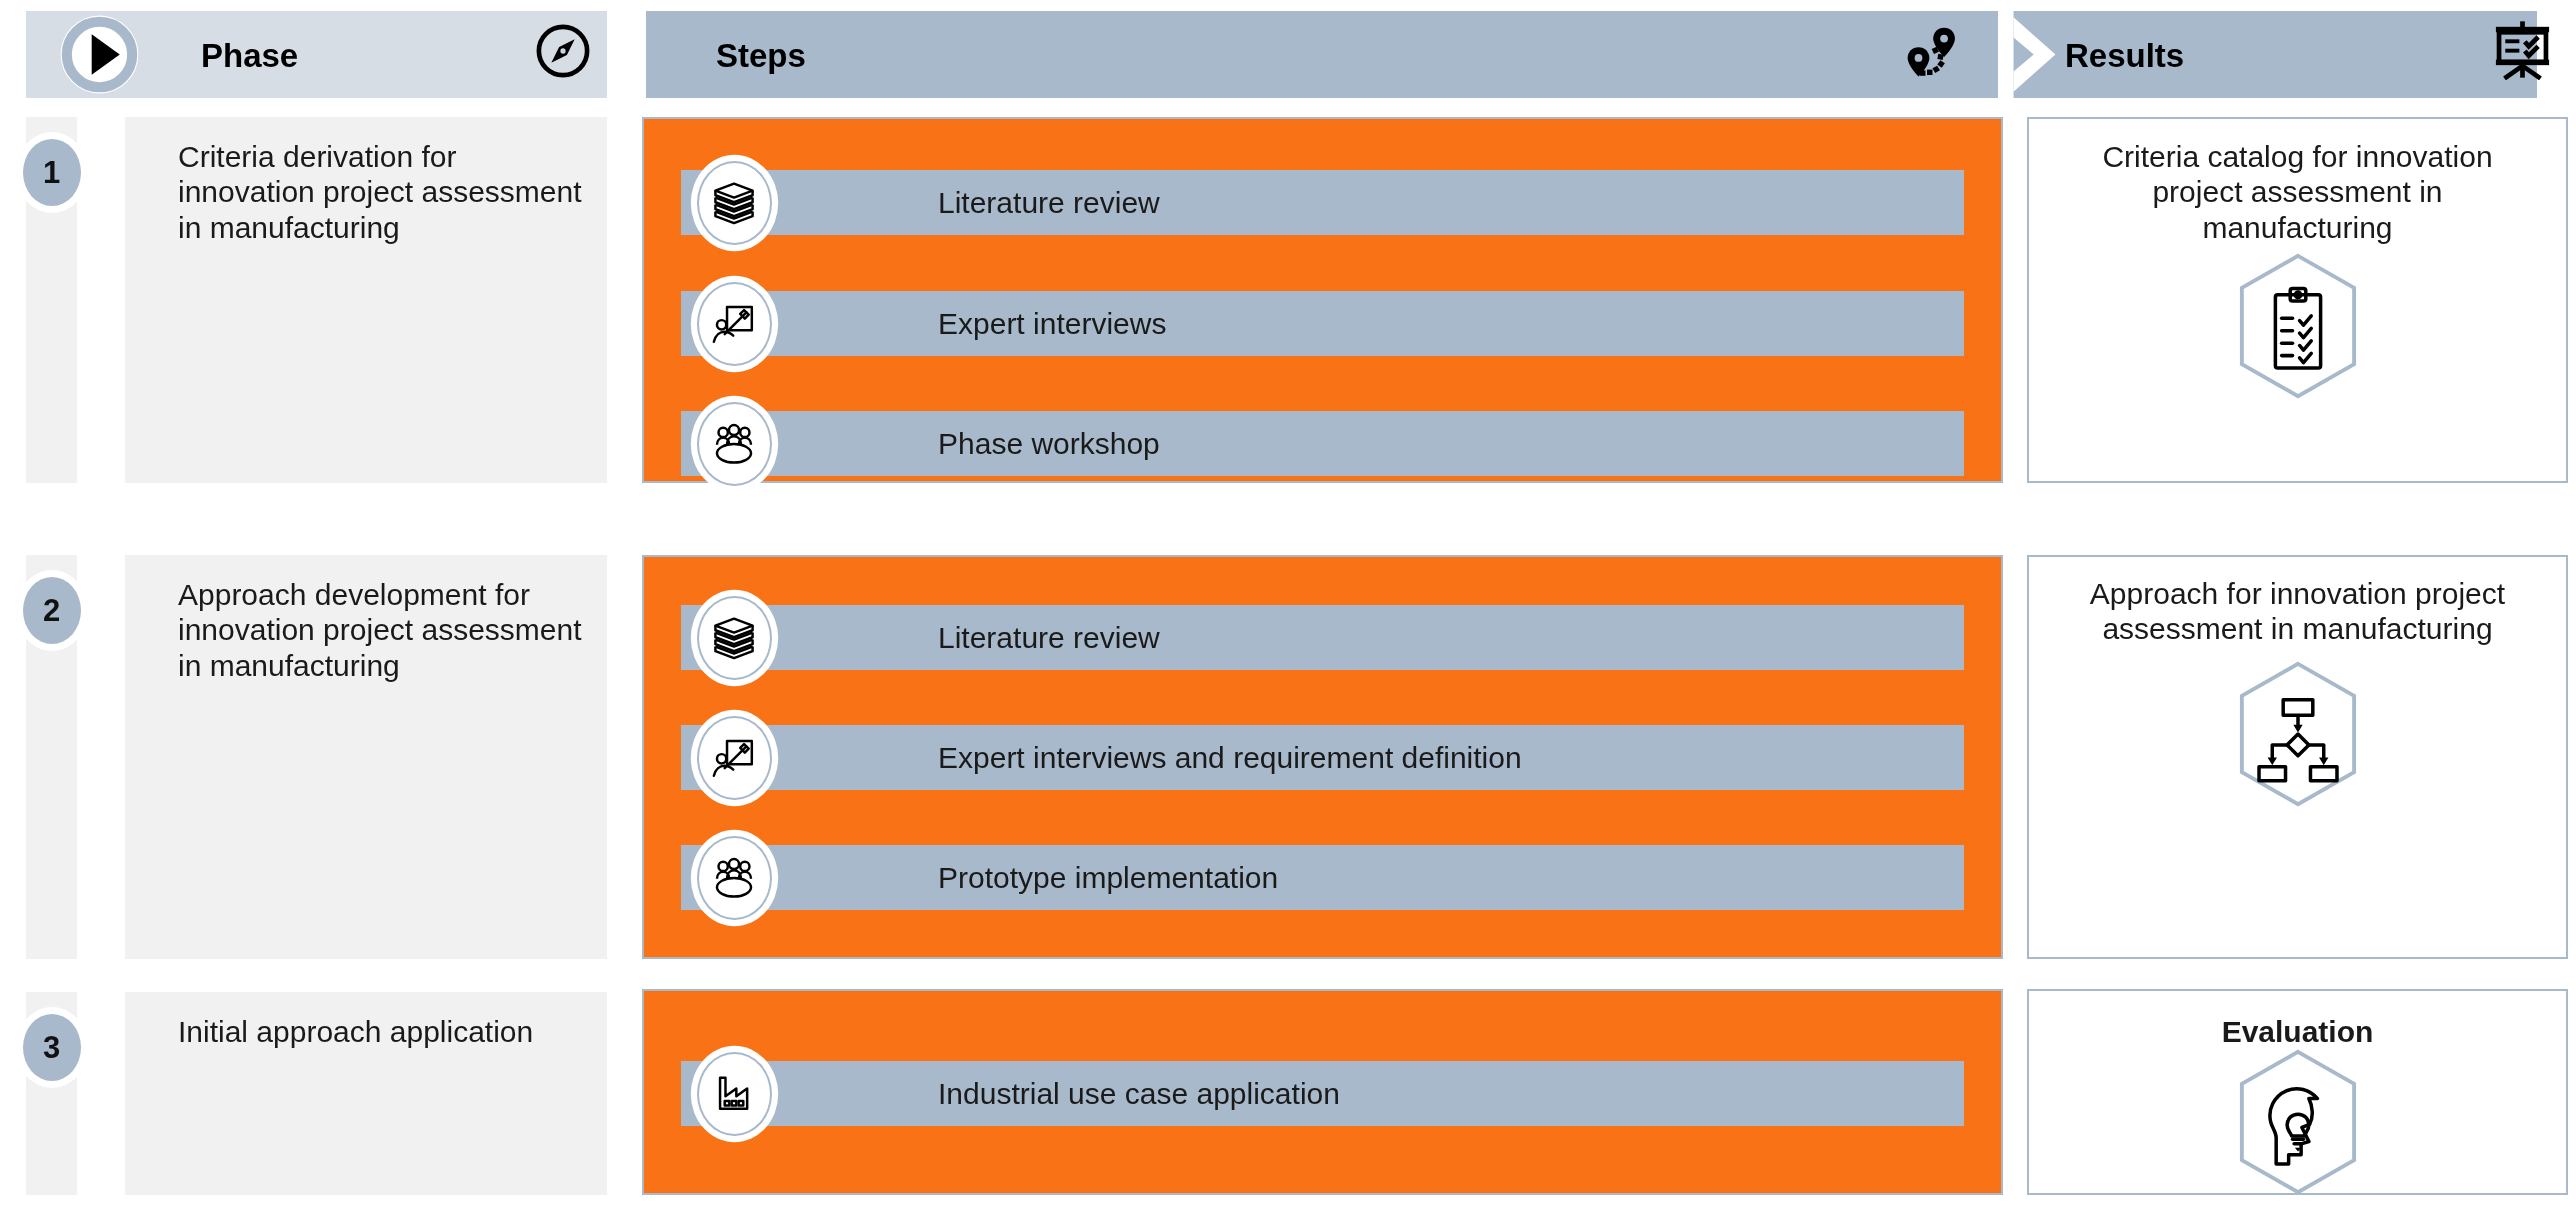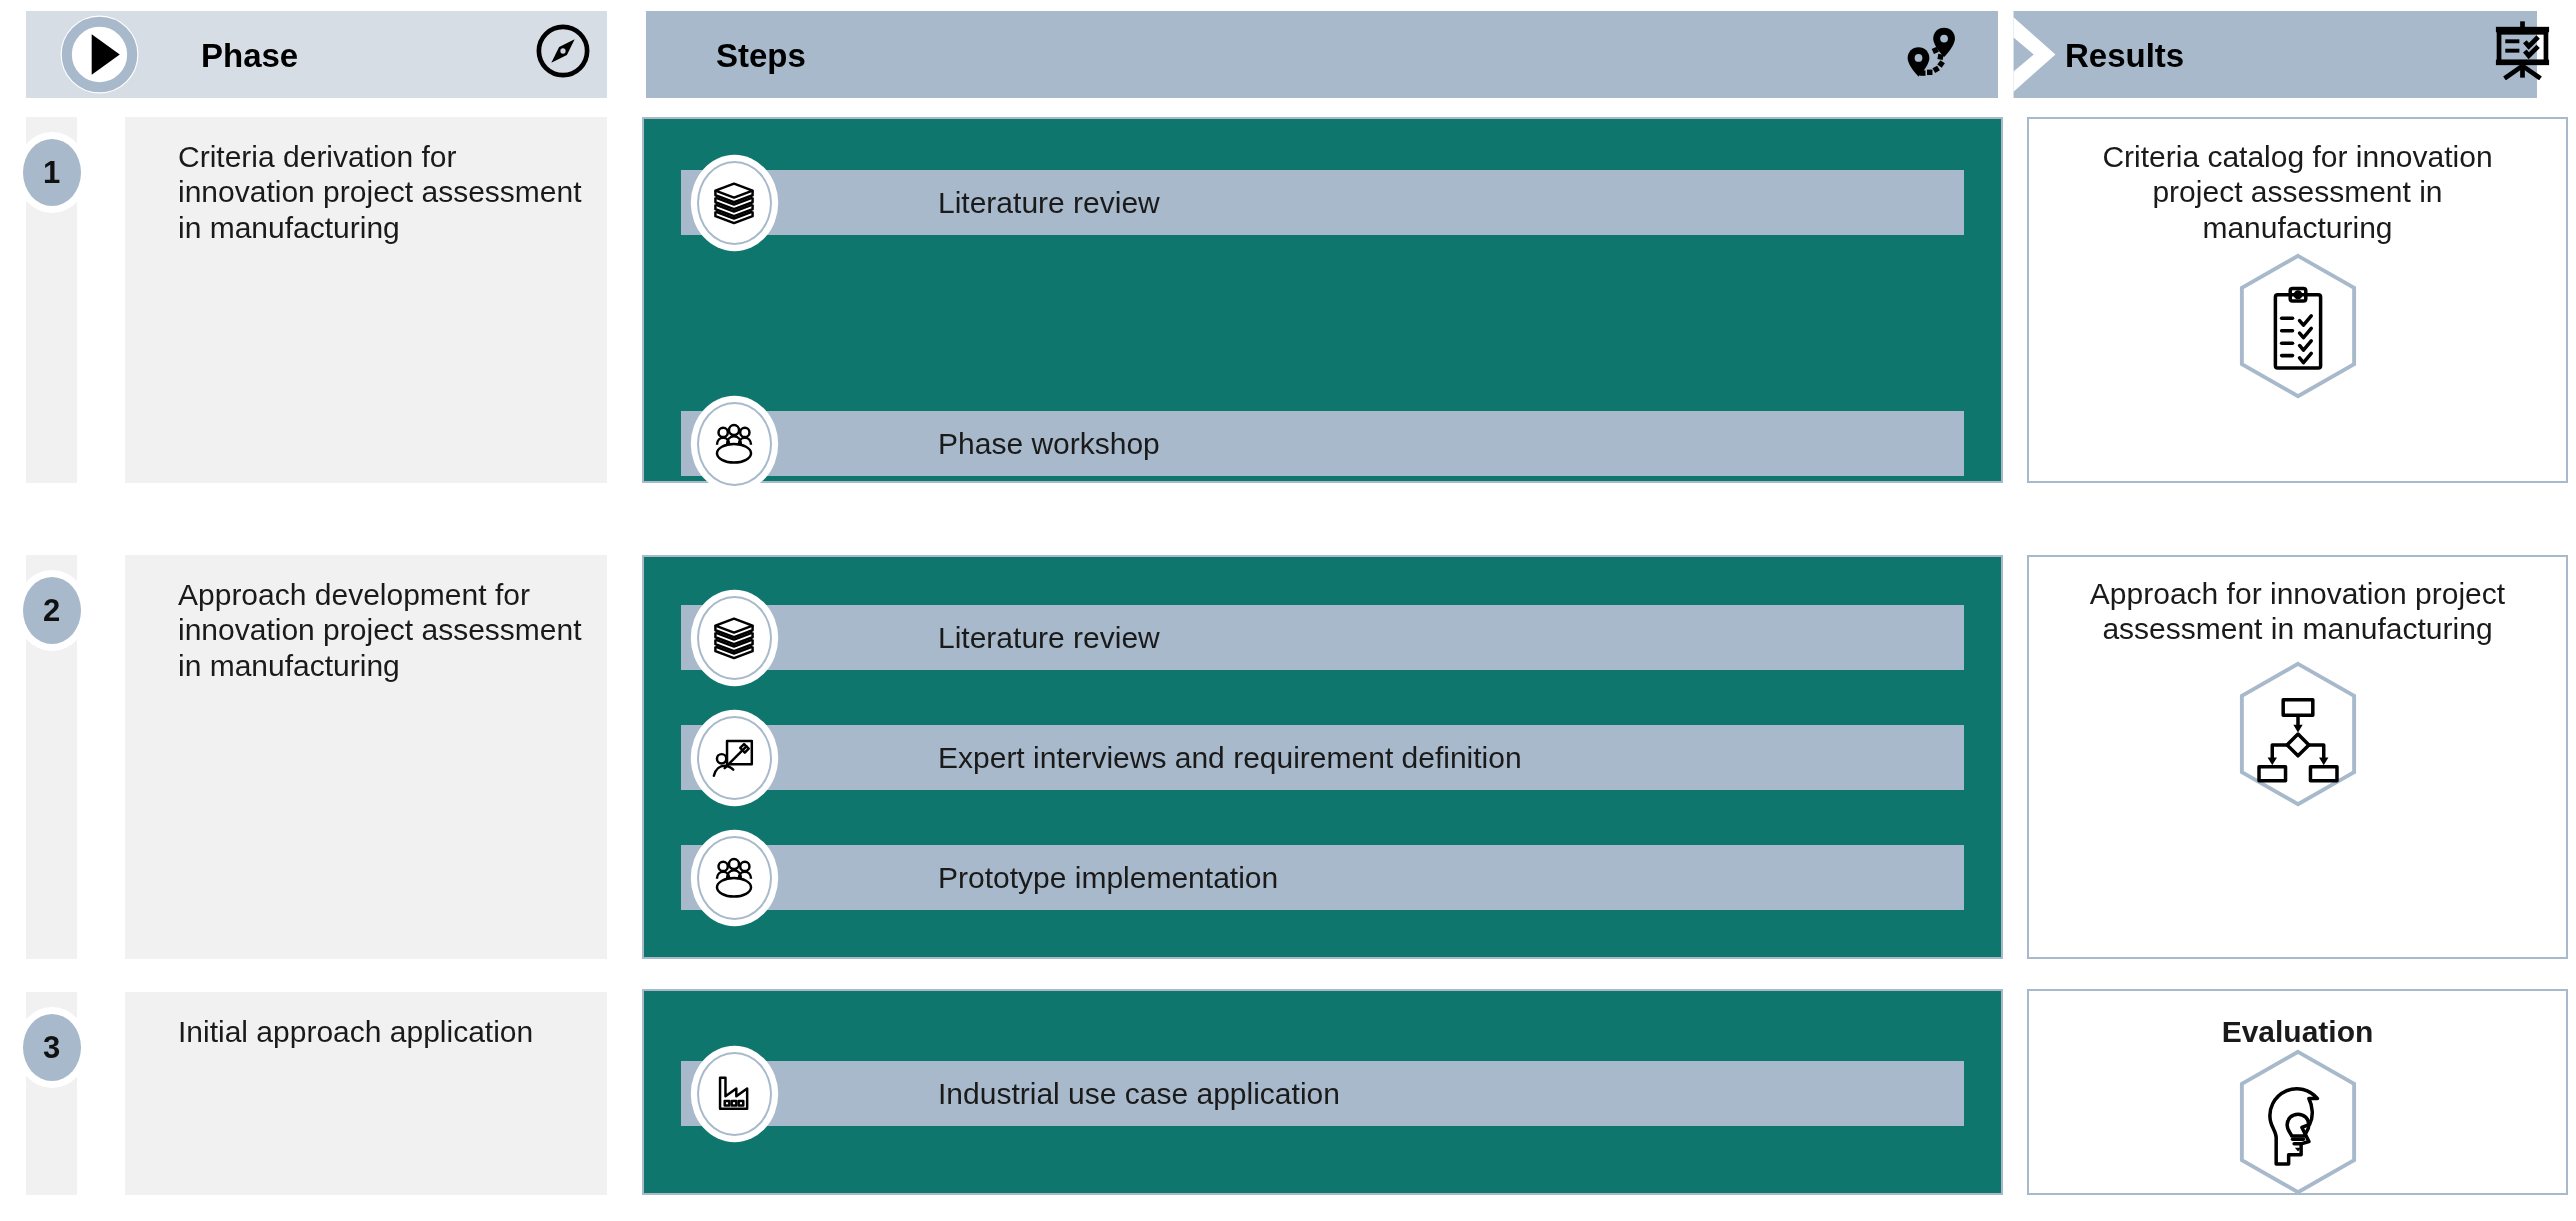--- a/index.html
+++ b/index.html
@@ -93,21 +93,21 @@
     font-size: 30px;
     line-height: 1.18;
     color: #1a1a1a;
   }
 
   
   .steps-box {
     position: absolute;
     left: 642px;
     width: 1361px;
-    background: #0f766e;
+    background: #f97316;
     border: 2.3px solid #a7b9cb;
     box-sizing: border-box;
   }
   .step-bar {
     position: absolute;
     left: 37px;
     height: 65px;
     background: #a7b9cb;
   }
   .step-icon-circle {
@@ -257,20 +257,34 @@
           <path d="M7 33 L31 42 L55 33"></path>
           <path d="M7 33 L7 39 L31 48 L55 39 L55 33"></path>
           <path d="M7 42 L31 51 L55 42"></path>
           <path d="M7 42 L7 48 L31 57 L55 48 L55 42"></path>
         </g>
       </svg>
     </div>
     <div class="step-label">Literature review</div>
   </div>
 
+  <div class="step-bar" style="top:172px;width:1283px;">
+    <div class="step-icon-circle">
+      <svg width="48" height="48" viewBox="0 0 62 62">
+        <g fill="none" stroke="#000000" stroke-width="3.2" stroke-linejoin="round" stroke-linecap="round">
+          <rect x="22" y="9" width="32" height="30"></rect>
+          <circle cx="15" cy="32" r="6"></circle>
+          <path d="M5 54 c2 -9 8 -13 14 -13 c4 0 8 2 11 5"></path>
+          <path d="M19 44 L47 16"></path>
+          <path d="M44 13 L50 19 L45 24 L39 18 Z"></path>
+        </g>
+      </svg>
+    </div>
+    <div class="step-label">Expert interviews</div>
+  </div>
 
   <div class="step-bar" style="top:292px;width:1283px;">
     <div class="step-icon-circle">
       <svg width="48" height="48" viewBox="0 0 62 62">
         <g fill="none" stroke="#000000" stroke-width="3.2">
           <circle cx="17" cy="16" r="6"></circle>
           <circle cx="31" cy="13" r="6.5"></circle>
           <circle cx="45" cy="16" r="6"></circle>
           <path d="M9 32 c0 -6 4 -9 8 -9 c4 0 8 3 8 9"></path>
           <path d="M22 32 c0 -7 4 -11 9 -11 c5 0 9 4 9 11"></path>

